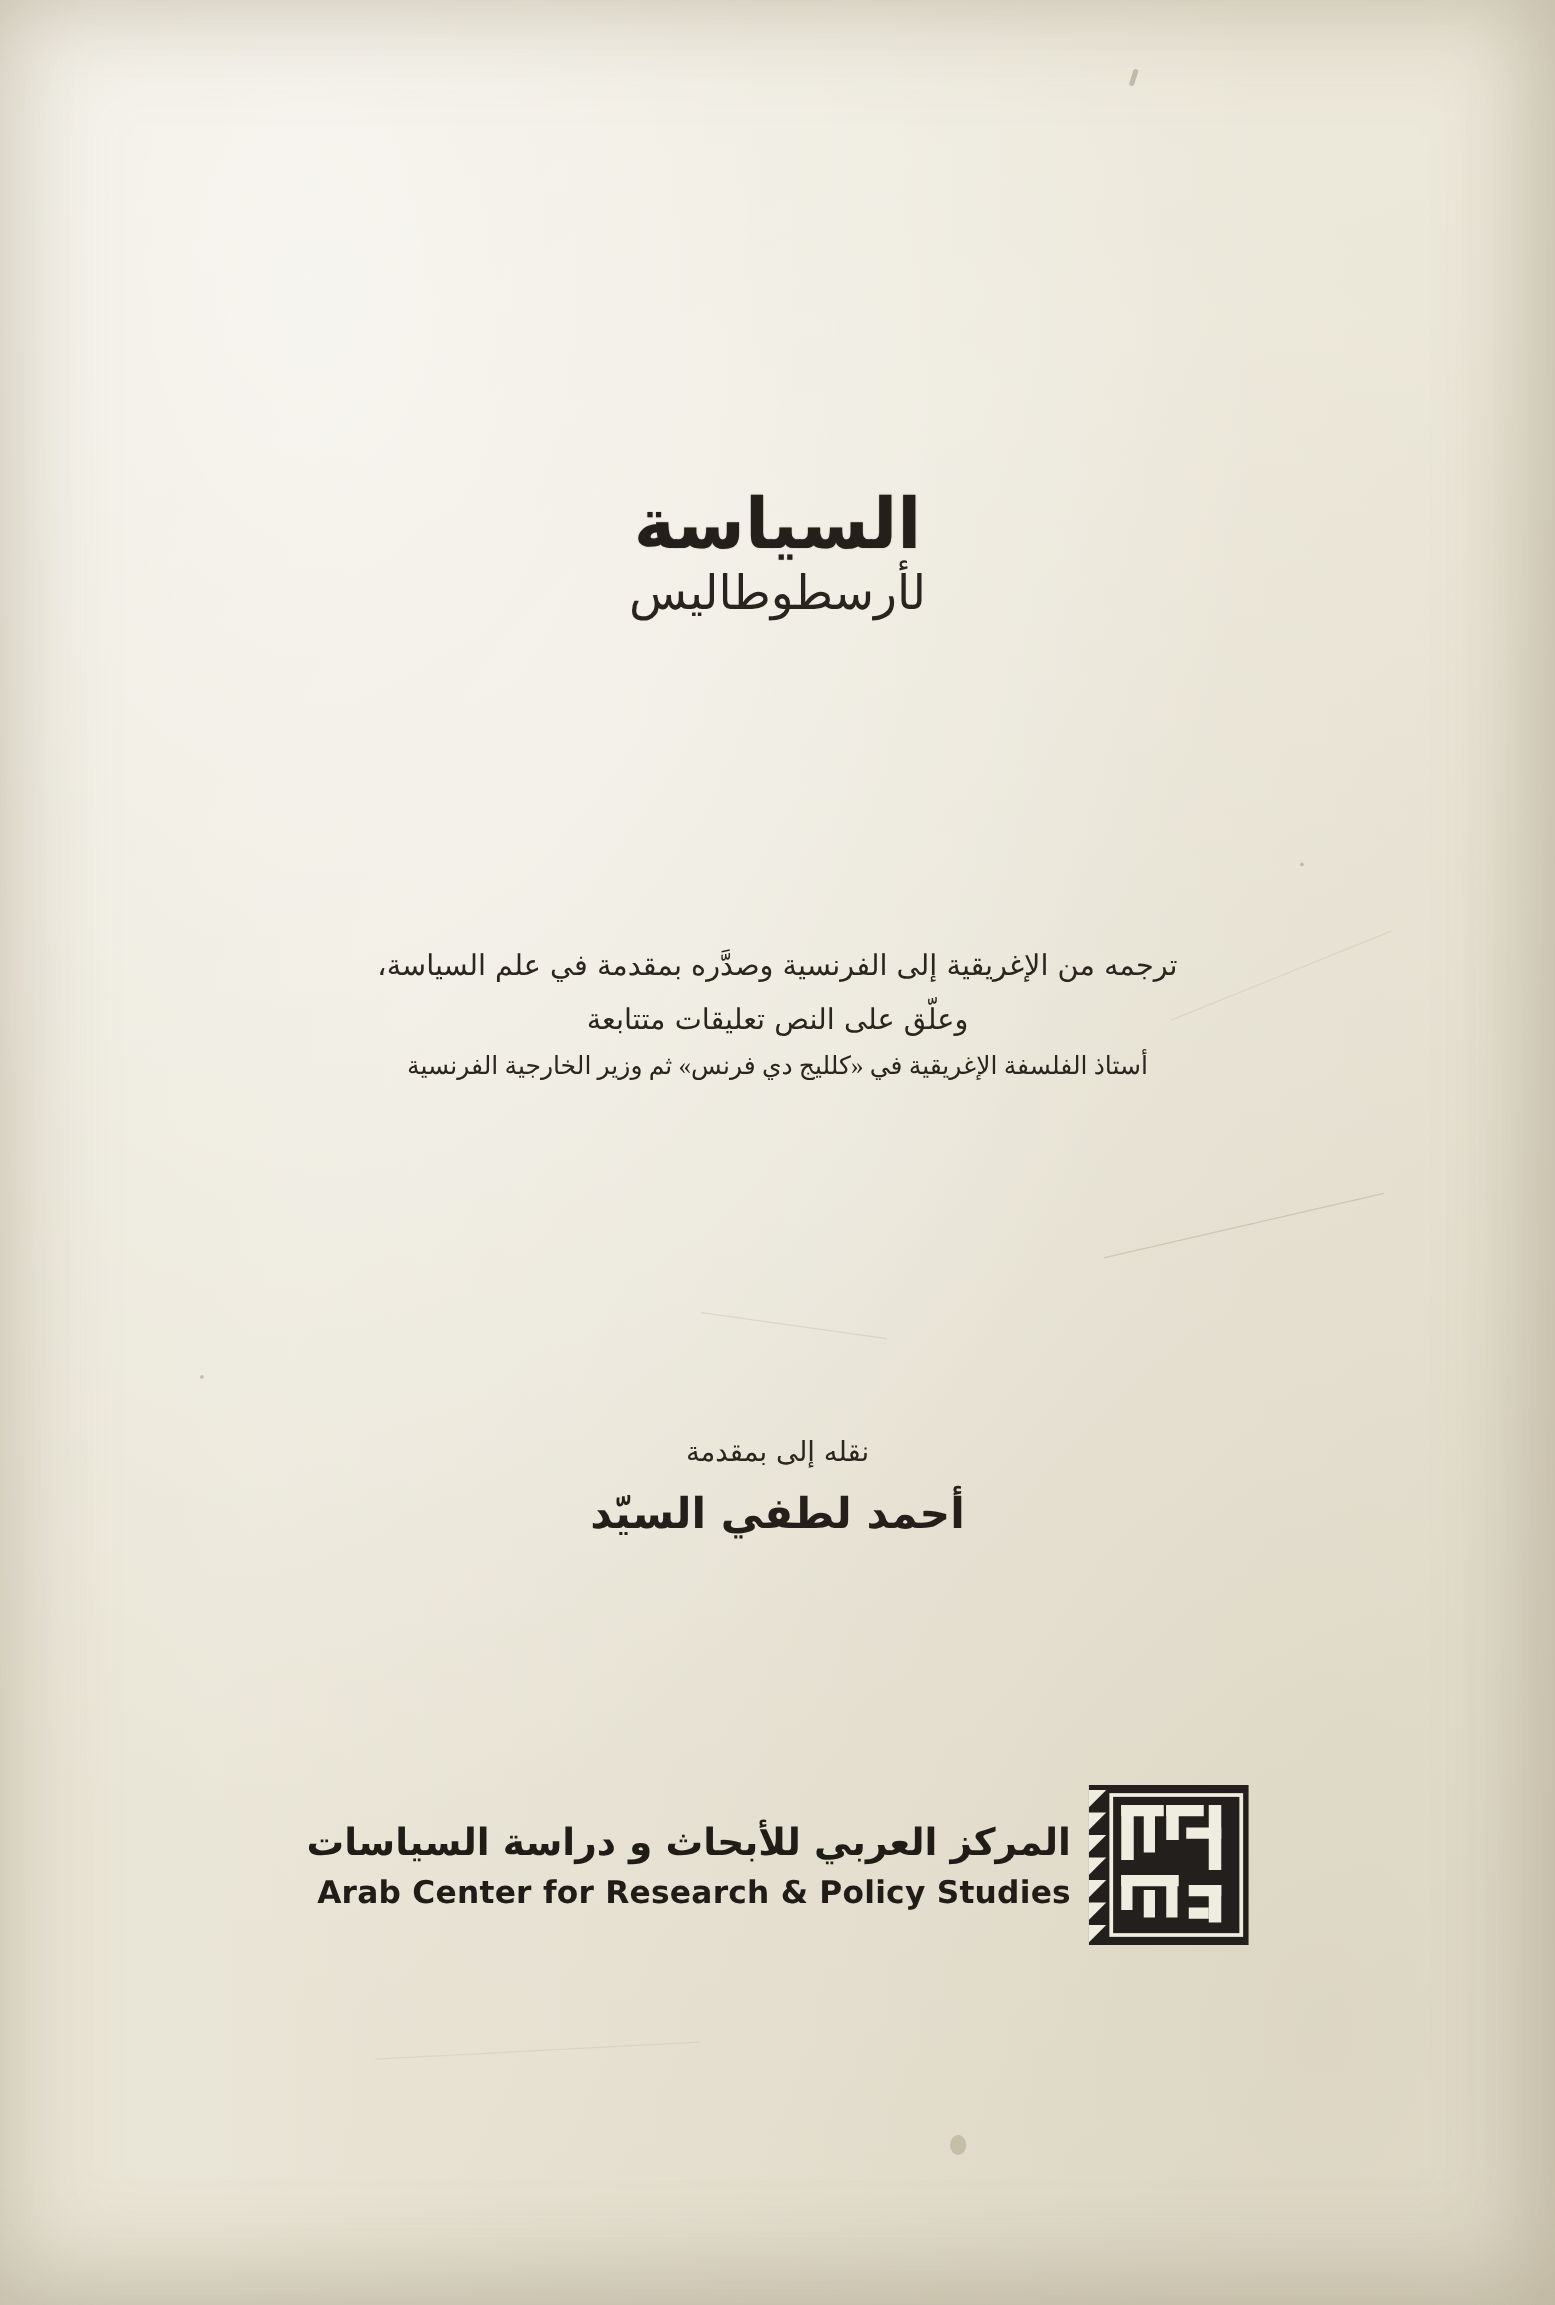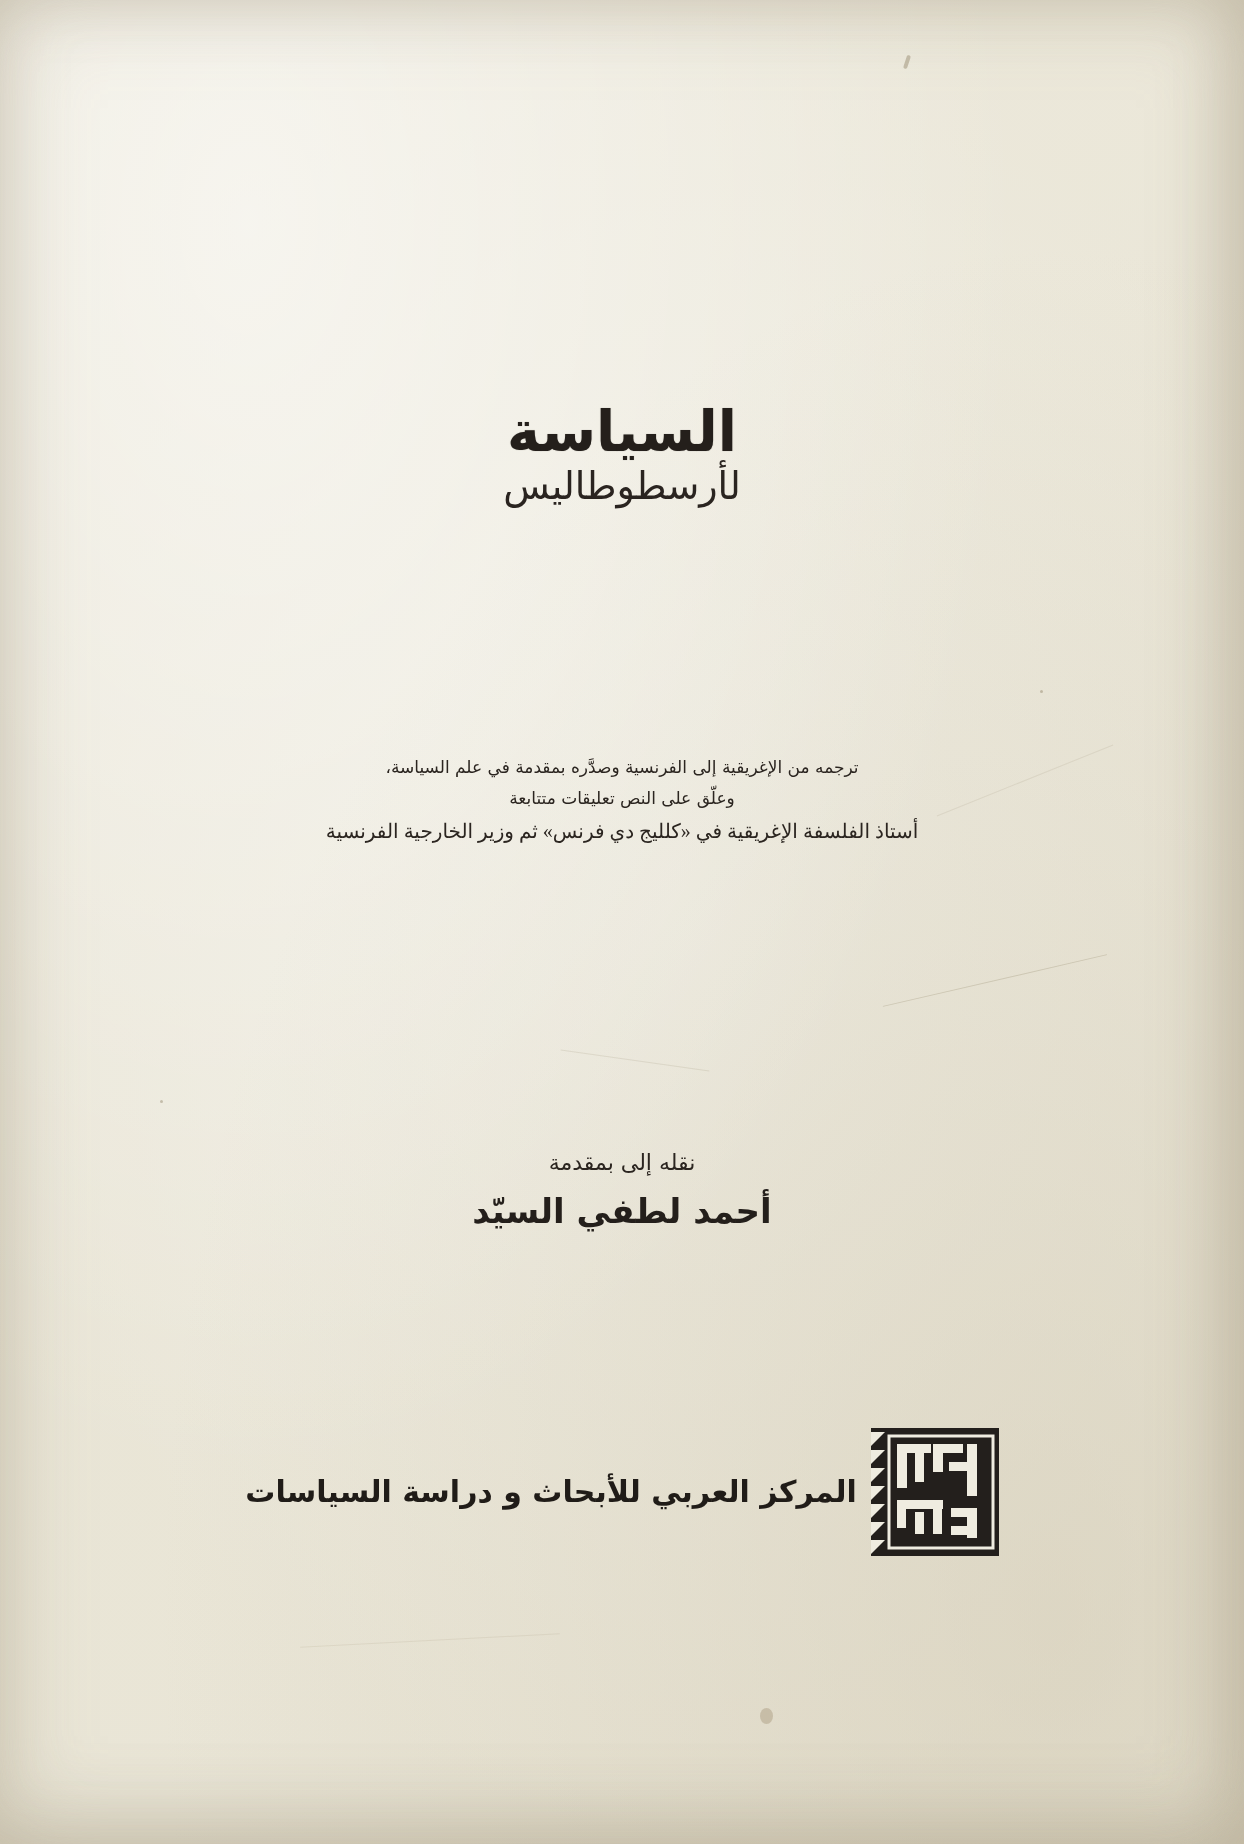--- a/index.html
+++ b/index.html
@@ -49,21 +49,21 @@
   .page {
     position: relative;
     width: 100%;
     height: 100%;
     z-index: 2;
   }
 
   
   .title-block {
     position: absolute;
-    top: 400px;
+    top: 388px;
     left: 0;
     right: 0;
     text-align: center;
   }
   .main-title {
     font-family: "DejaVu Sans", "Liberation Sans", sans-serif;
     font-weight: bold;
     font-size: 56px;
     letter-spacing: 1px;
     color: #241f1b;
@@ -81,21 +81,21 @@
   .credit-block {
     position: absolute;
     top: 752px;
     left: 0;
     right: 0;
     text-align: center;
     color: #2b2520;
   }
   .credit-line {
     font-family: "DejaVu Sans", "Liberation Sans", sans-serif;
-    font-size: 17px;
+    font-size: 23px;
     line-height: 1.85;
     letter-spacing: 0px;
   }
   .credit-name {
     font-family: "DejaVu Sans", "Liberation Sans", sans-serif;
     font-weight: bold;
     font-size: 33px;
     margin-top: 14px;
     margin-bottom: 8px;
     letter-spacing: 1px;
@@ -235,16 +235,17 @@
           <rect x="80" y="80" width="26" height="9"></rect>
           <rect x="96" y="80" width="10" height="30"></rect>
           <rect x="80" y="98" width="16" height="9"></rect>
         </g>
 
         <rect x="18" y="8" width="104" height="112" fill="none" stroke="#efece0" stroke-width="3"></rect>
       </svg>
     </div>
     <div class="publisher-text">
       <div class="publisher-ar">المركز العربي للأبحاث و دراسة السياسات</div>
+      <div class="publisher-en">Arab Center for Research &amp; Policy Studies</div>
     </div>
   </div>
 
 </div>
 
 </body></html>

